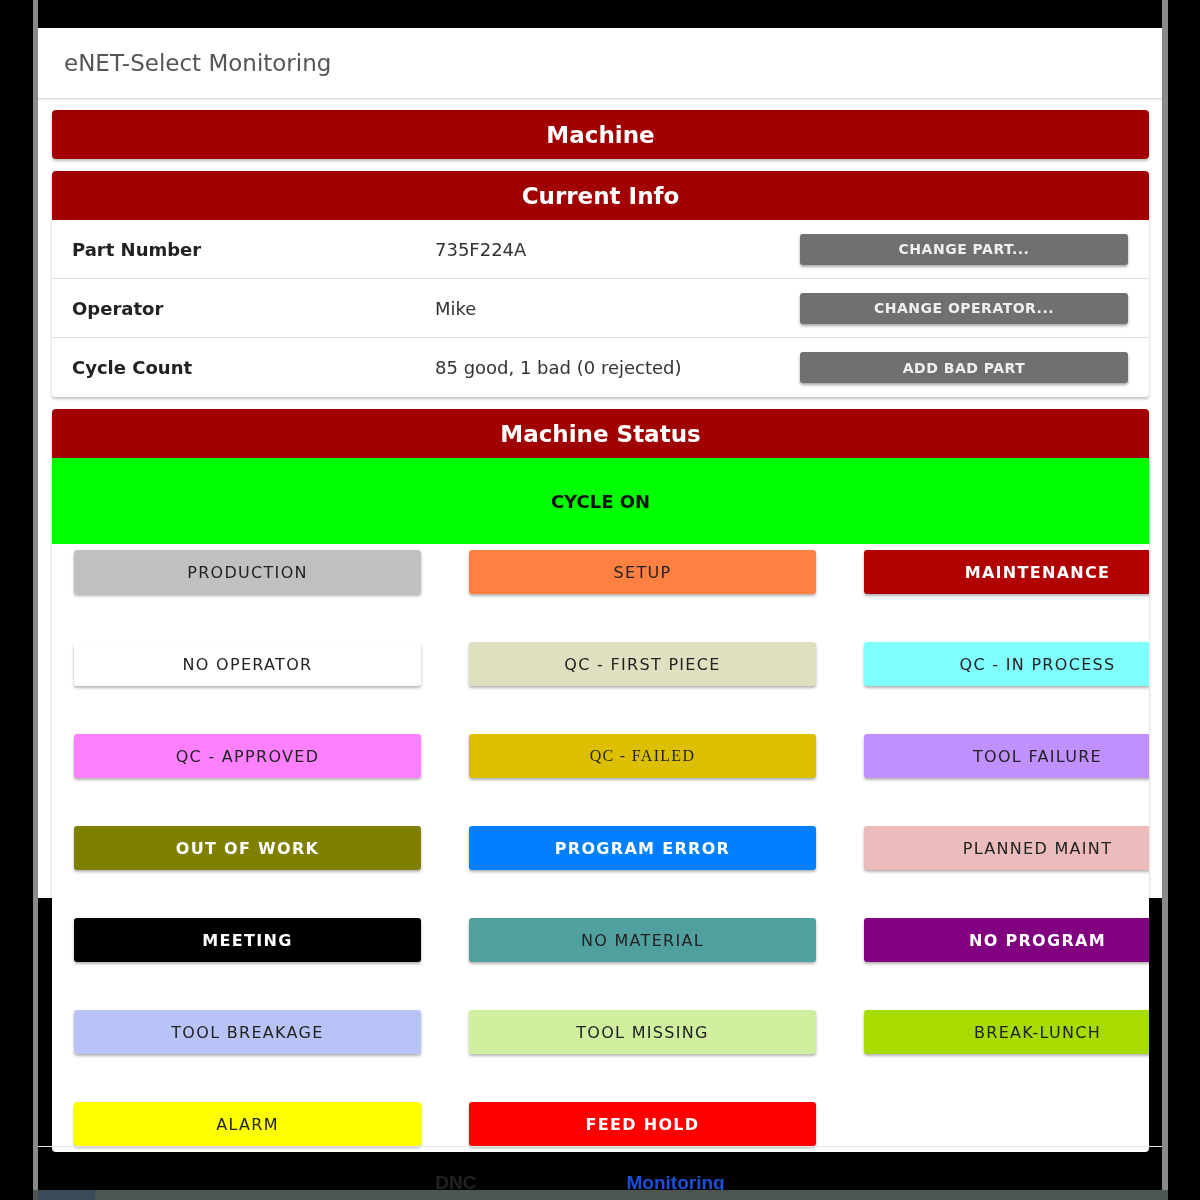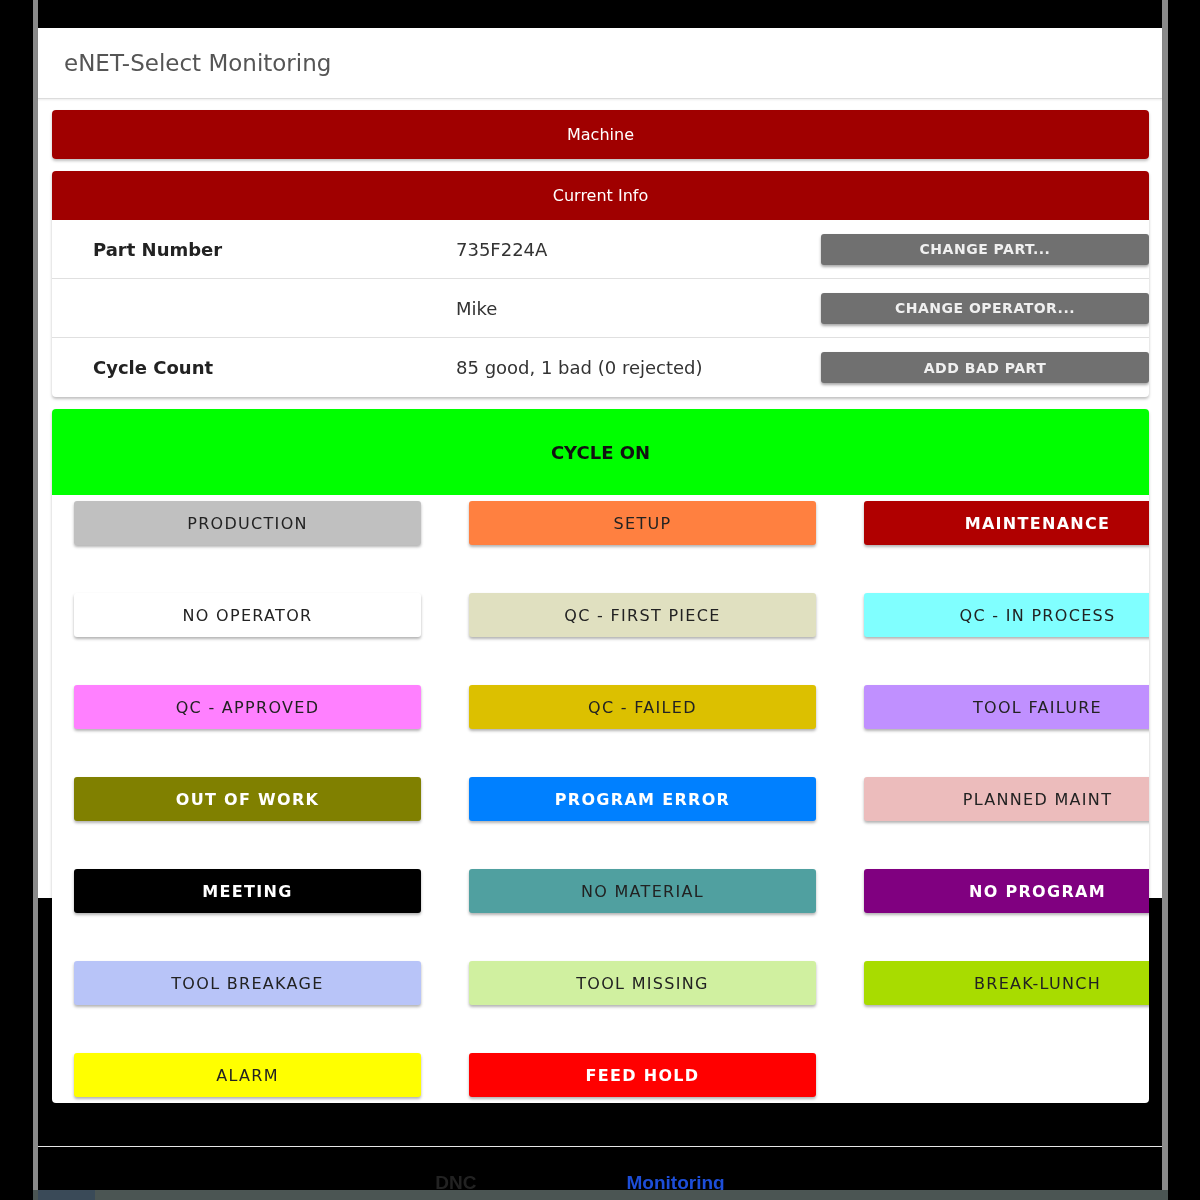--- a/index.html
+++ b/index.html
@@ -12,26 +12,26 @@
   .win-border-right { position: absolute; left: 1162px; top: 0; width: 6px; height: 1190px; background: #8a8a8a; }
 
   .window { position: absolute; left: 38px; top: 0; width: 1124px; height: 870px; background: #fff; margin-top: 28px; }
 
   .app-header { height: 71px; border-bottom: 1px solid #dcdcdc; display: flex; align-items: center; padding-left: 26px; box-shadow: 0 1px 2px rgba(0,0,0,0.08); }
   .app-title { font-size: 23px; color: #555; font-family: "DejaVu Sans", sans-serif; }
 
   .content { position: absolute; left: 14px; top: 82px; width: 1097px; }
 
   .card { background: #fff; border-radius: 4px; box-shadow: 0 2px 3px rgba(0,0,0,0.25); margin-bottom: 12px; overflow: hidden; }
-  .card-header { background: #a00000; color: #fff; height: 49px; display: flex; align-items: center; justify-content: center; font-size: 16px; font-weight: normal; }
+  .card-header { background: #a00000; color: #fff; height: 49px; display: flex; align-items: center; justify-content: center; font-size: 23px; font-weight: bold; }
 
   .machine-select { height: 50px; display: flex; align-items: center; justify-content: space-between; padding: 0 8px 0 20px; font-weight: bold; font-size: 18px; color: #222; }
   .caret { width: 0; height: 0; border-left: 6px solid transparent; border-right: 6px solid transparent; border-top: 6px solid #999; }
 
-  .info-row { height: 59px; display: flex; align-items: center; border-bottom: 1px solid #e0e0e0; padding-left: 20px; justify-content: flex-end; }
+  .info-row { height: 59px; display: flex; align-items: center; border-bottom: 1px solid #e0e0e0; padding-left: 20px; }
   .info-row:last-child { border-bottom: none; }
   .info-label { width: 363px; font-weight: bold; font-size: 18px; color: #222; }
   .info-value { width: 365px; font-size: 18px; color: #333; }
   .info-btn { width: 328px; height: 31px; background: #707070; color: #f0f0f0; border: none; border-radius: 3px; font-size: 14px; font-weight: bold; letter-spacing: 0.5px; box-shadow: 0 2px 3px rgba(0,0,0,0.35); display: flex; align-items: center; justify-content: center; font-family: "DejaVu Sans", sans-serif; }
 
   .status-banner { height: 86px; background: #00ff00; display: flex; align-items: center; justify-content: center; font-weight: bold; font-size: 18px; color: #111; }
 
   .status-grid { display: grid; grid-template-columns: 347px 347px 347px; column-gap: 6px; row-gap: 10px; padding: 6px 21px 6px 22px; gap: 48px; }
   .status-btn { height: 44px; border-radius: 3px; display: flex; align-items: center; justify-content: center; font-size: 16px; letter-spacing: 1.3px; box-shadow: 0 2px 3px rgba(0,0,0,0.3); border: none; font-family: "DejaVu Sans", sans-serif; }
 
@@ -63,41 +63,43 @@
     </div>
 
     <div class="card">
       <div class="card-header">Current Info</div>
       <div class="info-row">
         <span class="info-label">Part Number</span>
         <span class="info-value">735F224A</span>
         <button class="info-btn">CHANGE PART...</button>
       </div>
       <div class="info-row">
+        <span class="info-label">Operator</span>
         <span class="info-value">Mike</span>
         <button class="info-btn">CHANGE OPERATOR...</button>
       </div>
       <div class="info-row">
         <span class="info-label">Cycle Count</span>
         <span class="info-value">85 good, 1 bad (0 rejected)</span>
         <button class="info-btn">ADD BAD PART</button>
       </div>
     </div>
 
     <div class="card">
+      <div class="card-header">Machine Status</div>
       <div class="status-banner" style="background: rgb(0, 255, 0);">CYCLE ON</div>
       <div class="status-grid">
         <button class="status-btn" style="background: rgb(192, 192, 192); color: rgb(34, 34, 34); font-weight: normal;">PRODUCTION</button>
         <button class="status-btn" style="background: rgb(255, 128, 64); color: rgb(34, 34, 34); font-weight: normal;">SETUP</button>
         <button class="status-btn" style="background: rgb(176, 0, 0); color: rgb(255, 255, 255); font-weight: bold;">MAINTENANCE</button>
         <button class="status-btn" style="background: rgb(255, 255, 255); color: rgb(34, 34, 34); font-weight: normal;">NO OPERATOR</button>
         <button class="status-btn" style="background: rgb(224, 224, 192); color: rgb(34, 34, 34); font-weight: normal;">QC - FIRST PIECE</button>
         <button class="status-btn" style="background: rgb(128, 255, 255); color: rgb(34, 34, 34); font-weight: normal;">QC - IN PROCESS</button>
         <button class="status-btn" style="background: rgb(255, 128, 255); color: rgb(34, 34, 34); font-weight: normal;">QC - APPROVED</button>
-        <button class="status-btn" style="background: rgb(220, 192, 0); color: rgb(34, 34, 34); font-weight: normal;">QC - FAILED</button>
+        <button class="status-btn" style="background: rgb(220, 192, 0); color: rgb(34, 34, 34); font-weight: normal; font-family: Liberation Serif, serif;">QC - FAILED</button>
         <button class="status-btn" style="background: rgb(192, 144, 255); color: rgb(34, 34, 34); font-weight: normal;">TOOL FAILURE</button>
         <button class="status-btn" style="background: rgb(128, 128, 0); color: rgb(255, 255, 255); font-weight: bold;">OUT OF WORK</button>
         <button class="status-btn" style="background: rgb(0, 128, 255); color: rgb(255, 255, 255); font-weight: bold;">PROGRAM ERROR</button>
         <button class="status-btn" style="background: rgb(236, 188, 188); color: rgb(34, 34, 34); font-weight: normal;">PLANNED MAINT</button>
         <button class="status-btn" style="background: rgb(0, 0, 0); color: rgb(255, 255, 255); font-weight: bold;">MEETING</button>
         <button class="status-btn" style="background: rgb(80, 160, 160); color: rgb(34, 34, 34); font-weight: normal;">NO MATERIAL</button>
         <button class="status-btn" style="background: rgb(128, 0, 128); color: rgb(255, 255, 255); font-weight: bold;">NO PROGRAM</button>
         <button class="status-btn" style="background: rgb(184, 196, 248); color: rgb(34, 34, 34); font-weight: normal;">TOOL BREAKAGE</button>
         <button class="status-btn" style="background: rgb(208, 240, 160); color: rgb(34, 34, 34); font-weight: normal;">TOOL MISSING</button>
         <button class="status-btn" style="background: rgb(168, 220, 0); color: rgb(34, 34, 34); font-weight: normal;">BREAK-LUNCH</button>

